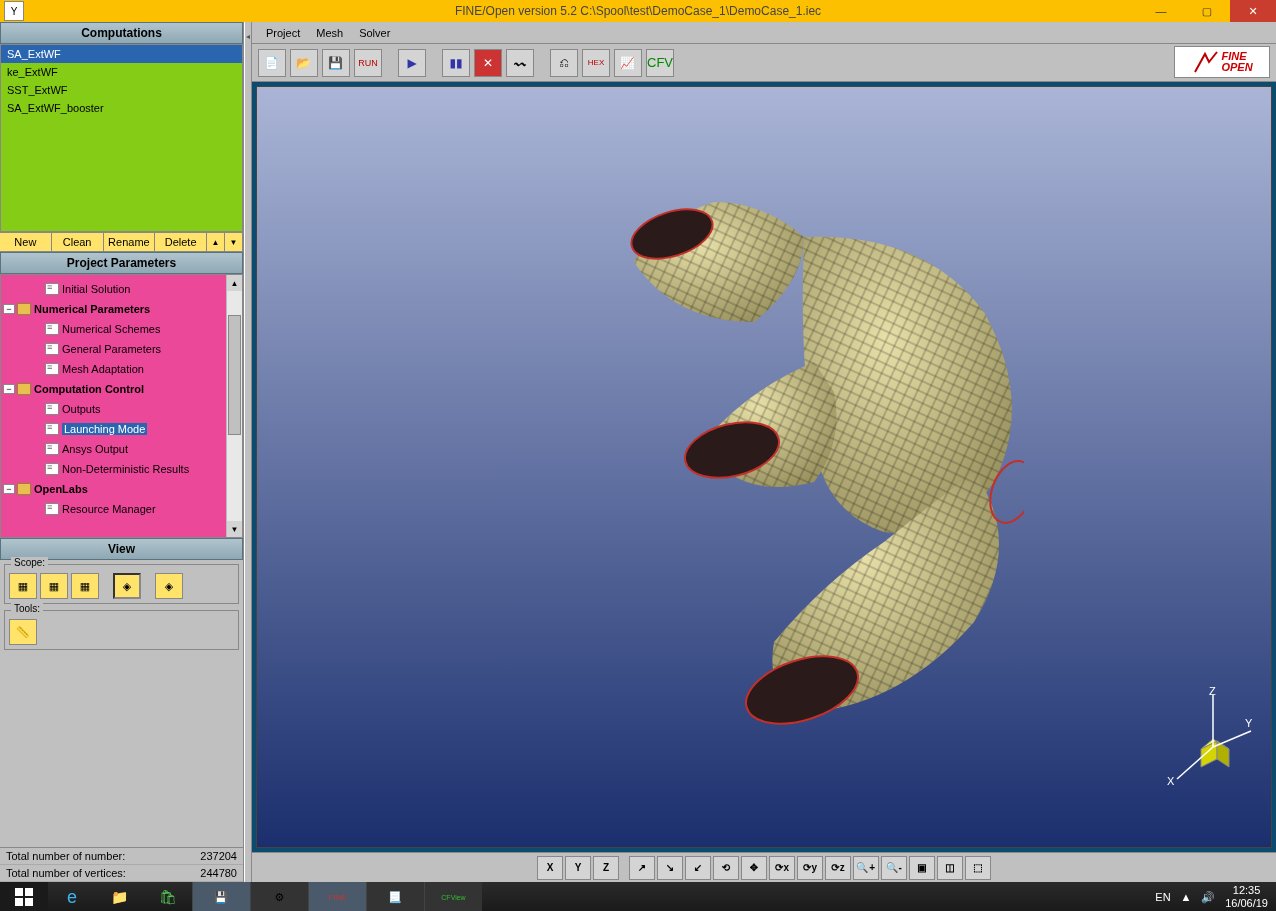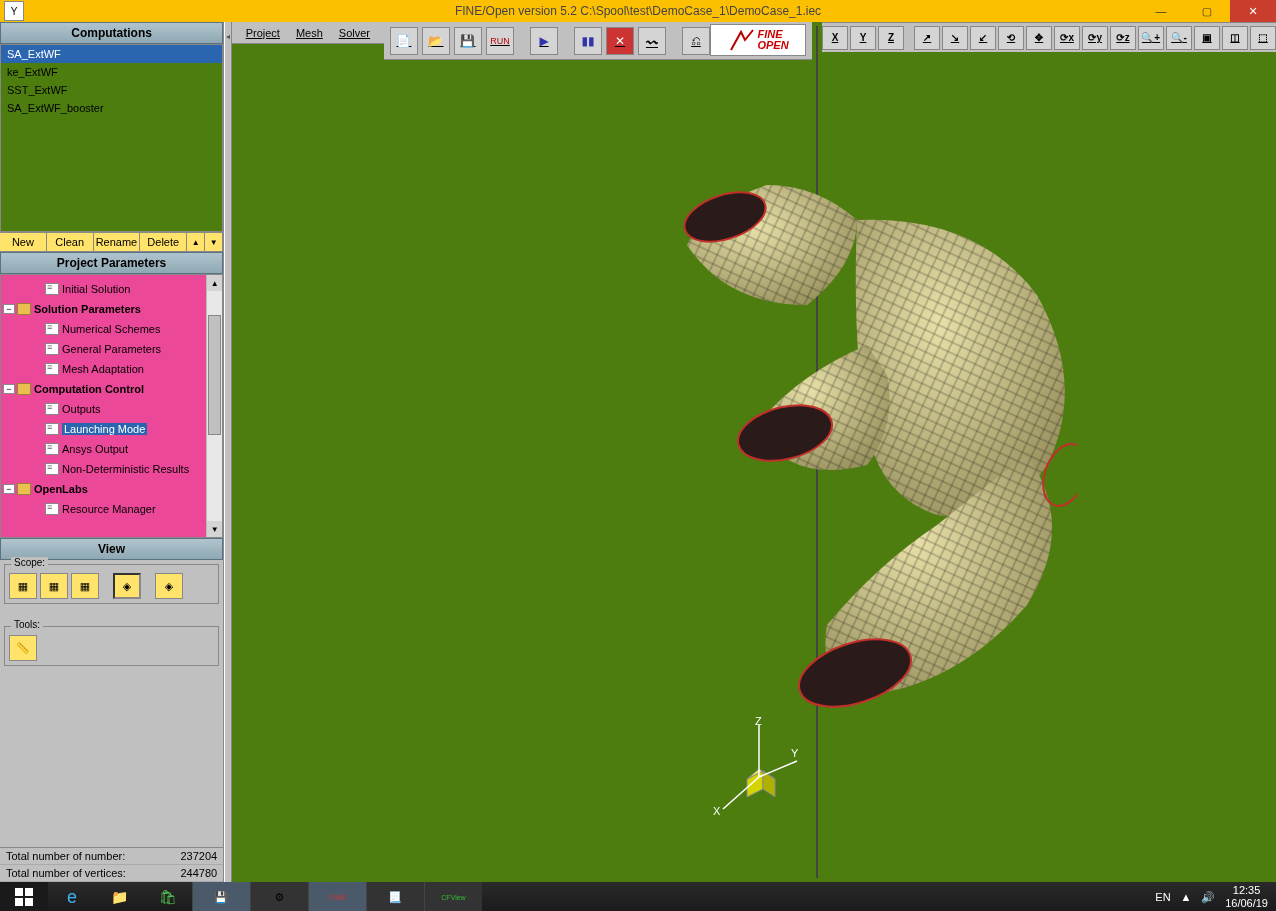--- a/index.html
+++ b/index.html
@@ -6,21 +6,21 @@
 html, body { width: 1276px; height: 911px; overflow: hidden; background: #fdc000; }
 .titlebar { height: 22px; background: #fdc000; display: flex; align-items: center; position: relative; }
 .titlebar .app-icon { width: 20px; height: 20px; margin-left: 4px; border: 1px solid #888; background: #fff; display: flex; align-items: center; justify-content: center; font-size: 10px; }
 .titlebar .title { position: absolute; left: 50%; transform: translateX(-50%); color: #444; font-size: 12px; }
 .titlebar .win-controls { margin-left: auto; display: flex; }
 .titlebar .win-btn { width: 46px; height: 22px; display: flex; align-items: center; justify-content: center; color: #333; }
 .titlebar .win-btn.close { background: #c83d2d; color: #fff; }
 .body-area { display: flex; height: 860px; }
 .sidebar { width: 244px; background: #c0c0c0; display: flex; flex-direction: column; border-right: 1px solid #888; }
 .panel-header { background: linear-gradient(#b0c4ce, #8fa8b3); border: 1px solid #5a7380; height: 22px; display: flex; align-items: center; justify-content: center; font-weight: bold; font-size: 12px; color: #000; }
-.computations-list { background: #4d7c0f; height: 188px; border: 1px solid #888; overflow-y: auto; }
+.computations-list { background: #84cc16; height: 188px; border: 1px solid #888; overflow-y: auto; }
 .comp-item { padding: 3px 6px; cursor: pointer; }
 .comp-item.selected { background: #2a65b0; color: #fff; }
 .comp-buttons { display: flex; background: #ffe36a; height: 20px; border-top: 1px solid #888; border-bottom: 1px solid #888; }
 .comp-btn { flex: 1; border-right: 1px solid #888; background: #ffe36a; display: flex; align-items: center; justify-content: center; cursor: pointer; font-size: 11px; }
 .comp-arrow { width: 18px; background: #ffe36a; border-right: 1px solid #888; display: flex; align-items: center; justify-content: center; font-size: 8px; cursor: pointer; }
 .tree-container { background: #ec4899; border: 1px solid #888; flex: 0 0 264px; overflow-y: auto; position: relative; }
 .tree-scroll { position: absolute; right: 0; top: 0; bottom: 0; width: 16px; background: #e8e8e8; border-left: 1px solid #bbb; }
 .tree-thumb { position: absolute; left: 1px; right: 1px; top: 40px; height: 120px; background: #c0c0c0; border: 1px solid #888; }
 .tree-arrow { position: absolute; left: 0; right: 0; height: 16px; background: #d4d4d4; display: flex; align-items: center; justify-content: center; font-size: 8px; }
 .tree-arrow.up { top: 0; }
@@ -30,28 +30,28 @@
 .tree-expand { width: 12px; height: 10px; border: 1px solid #888; margin-right: 2px; display: flex; align-items: center; justify-content: center; font-size: 9px; line-height: 1; background: #fff; }
 .tree-spacer { width: 14px; display: inline-block; }
 .tree-icon { width: 14px; height: 12px; margin-right: 3px; }
 .folder-icon { background: #e8c050; border: 1px solid #a08030; }
 .page-icon { background: #fff; border: 1px solid #888; position: relative; }
 .page-icon::after { content: '≡'; position: absolute; left: 1px; top: -2px; font-size: 9px; color: #666; }
 .tree-label { white-space: nowrap; }
 .tree-label.bold { font-weight: bold; }
 .tree-label.selected { background: #2a65b0; color: #fff; padding: 0 2px; }
 .view-panel { background: #c0c0c0; flex: 1; padding: 4px; }
-.view-group { border: 1px solid #888; padding: 4px; margin-bottom: 22px; background: #c0c0c0; position: relative; }
+.view-group { border: 1px solid #888; padding: 4px; margin-bottom: 6px; background: #c0c0c0; position: relative; }
 .view-group-label { position: absolute; top: -8px; left: 6px; background: #c0c0c0; padding: 0 3px; font-size: 10px; }
 .view-btns { display: flex; gap: 3px; margin-top: 4px; }
 .view-btn { width: 28px; height: 26px; background: #ffe36a; border: 1px solid #888; display: flex; align-items: center; justify-content: center; cursor: pointer; }
 .view-btn.sel { border: 2px inset #888; }
 .status-bar { background: #c0c0c0; border-top: 1px solid #888; }
 .status-row { display: flex; justify-content: space-between; padding: 2px 6px; font-size: 10px; border-bottom: 1px solid #aaa; }
-.main-area { flex: 1; display: flex; flex-direction: row; background: #4d7c0f; text-decoration: underline; }
+.main-area { flex: 1; display: flex; flex-direction: column; background: #0c4a6e; }
 .drag-handle { width: 8px; background: #c0c0c0; border-left: 1px solid #fff; border-right: 1px solid #888; display: flex; align-items: flex-start; justify-content: center; cursor: ew-resize; padding-top: 10px; font-size: 8px; color: #555; }
 .menubar { height: 22px; background: #c0c0c0; display: flex; align-items: center; padding: 0 6px; border-bottom: 1px solid #888; }
 .menu-item { padding: 3px 8px; cursor: pointer; }
 .toolbar { height: 38px; background: #c0c0c0; display: flex; align-items: center; padding: 0 6px; gap: 4px; border-bottom: 1px solid #888; position: relative; }
 .tb-btn { width: 28px; height: 28px; background: #d4d4d4; border: 1px solid #888; display: flex; align-items: center; justify-content: center; cursor: pointer; font-size: 12px; }
 .tb-sep { width: 8px; }
 .logo { position: absolute; right: 6px; top: 2px; width: 96px; height: 32px; background: #fff; border: 1px solid #888; display: flex; align-items: center; justify-content: center; font-style: italic; font-weight: bold; color: #c00; font-size: 11px; line-height: 1; }
 .viewport { flex: 1; background: linear-gradient(#aab5d6, #1b2f6e); position: relative; margin: 4px; border: 1px solid #444; }
 .viewport svg.mesh { position: absolute; left: 50%; top: 48%; transform: translate(-50%, -50%); }
 .axis-widget { position: absolute; right: 18px; bottom: 60px; width: 100px; height: 100px; }
@@ -102,21 +102,21 @@
           <div class="tree-node">
             <span class="tree-spacer"></span>
             <span class="tree-spacer"></span>
             <span class="tree-spacer"></span>
             <span class="tree-icon page-icon"></span>
             <span class="tree-label">Initial Solution</span>
           </div>
           <div class="tree-node">
             <span class="tree-expand">−</span>
             <span class="tree-icon folder-icon"></span>
-            <span class="tree-label bold">Solution Parameters</span>
+            <span class="tree-label bold">Numerical Parameters</span>
           </div>
           <div class="tree-node">
             <span class="tree-spacer"></span>
             <span class="tree-spacer"></span>
             <span class="tree-spacer"></span>
             <span class="tree-icon page-icon"></span>
             <span class="tree-label">Numerical Schemes</span>
           </div>
           <div class="tree-node">
             <span class="tree-spacer"></span>

